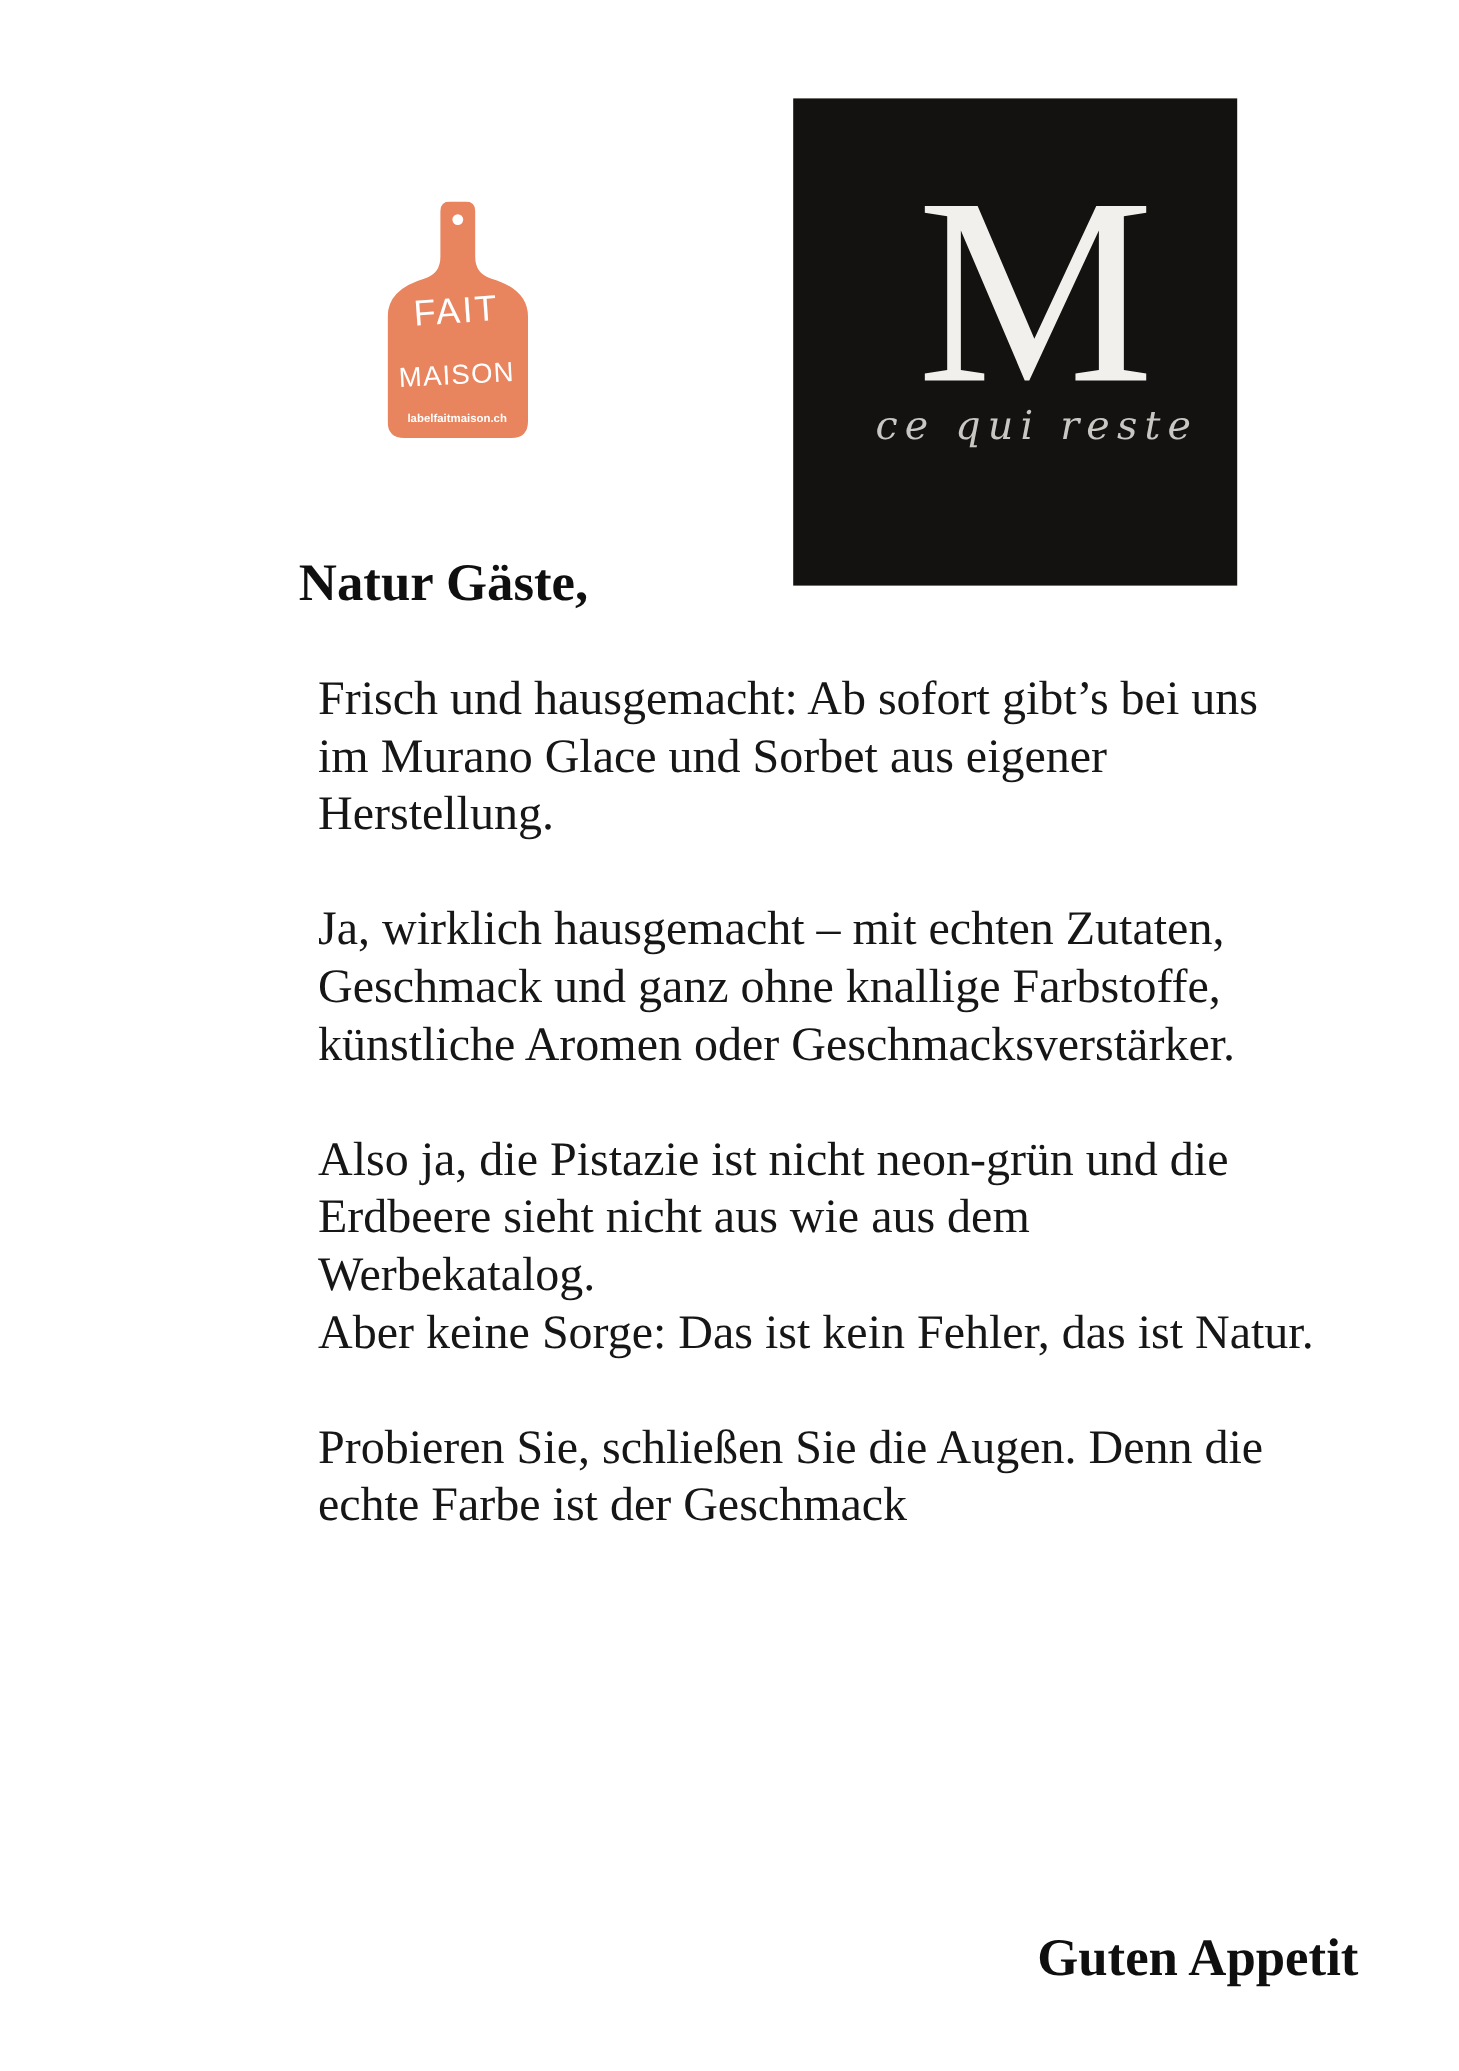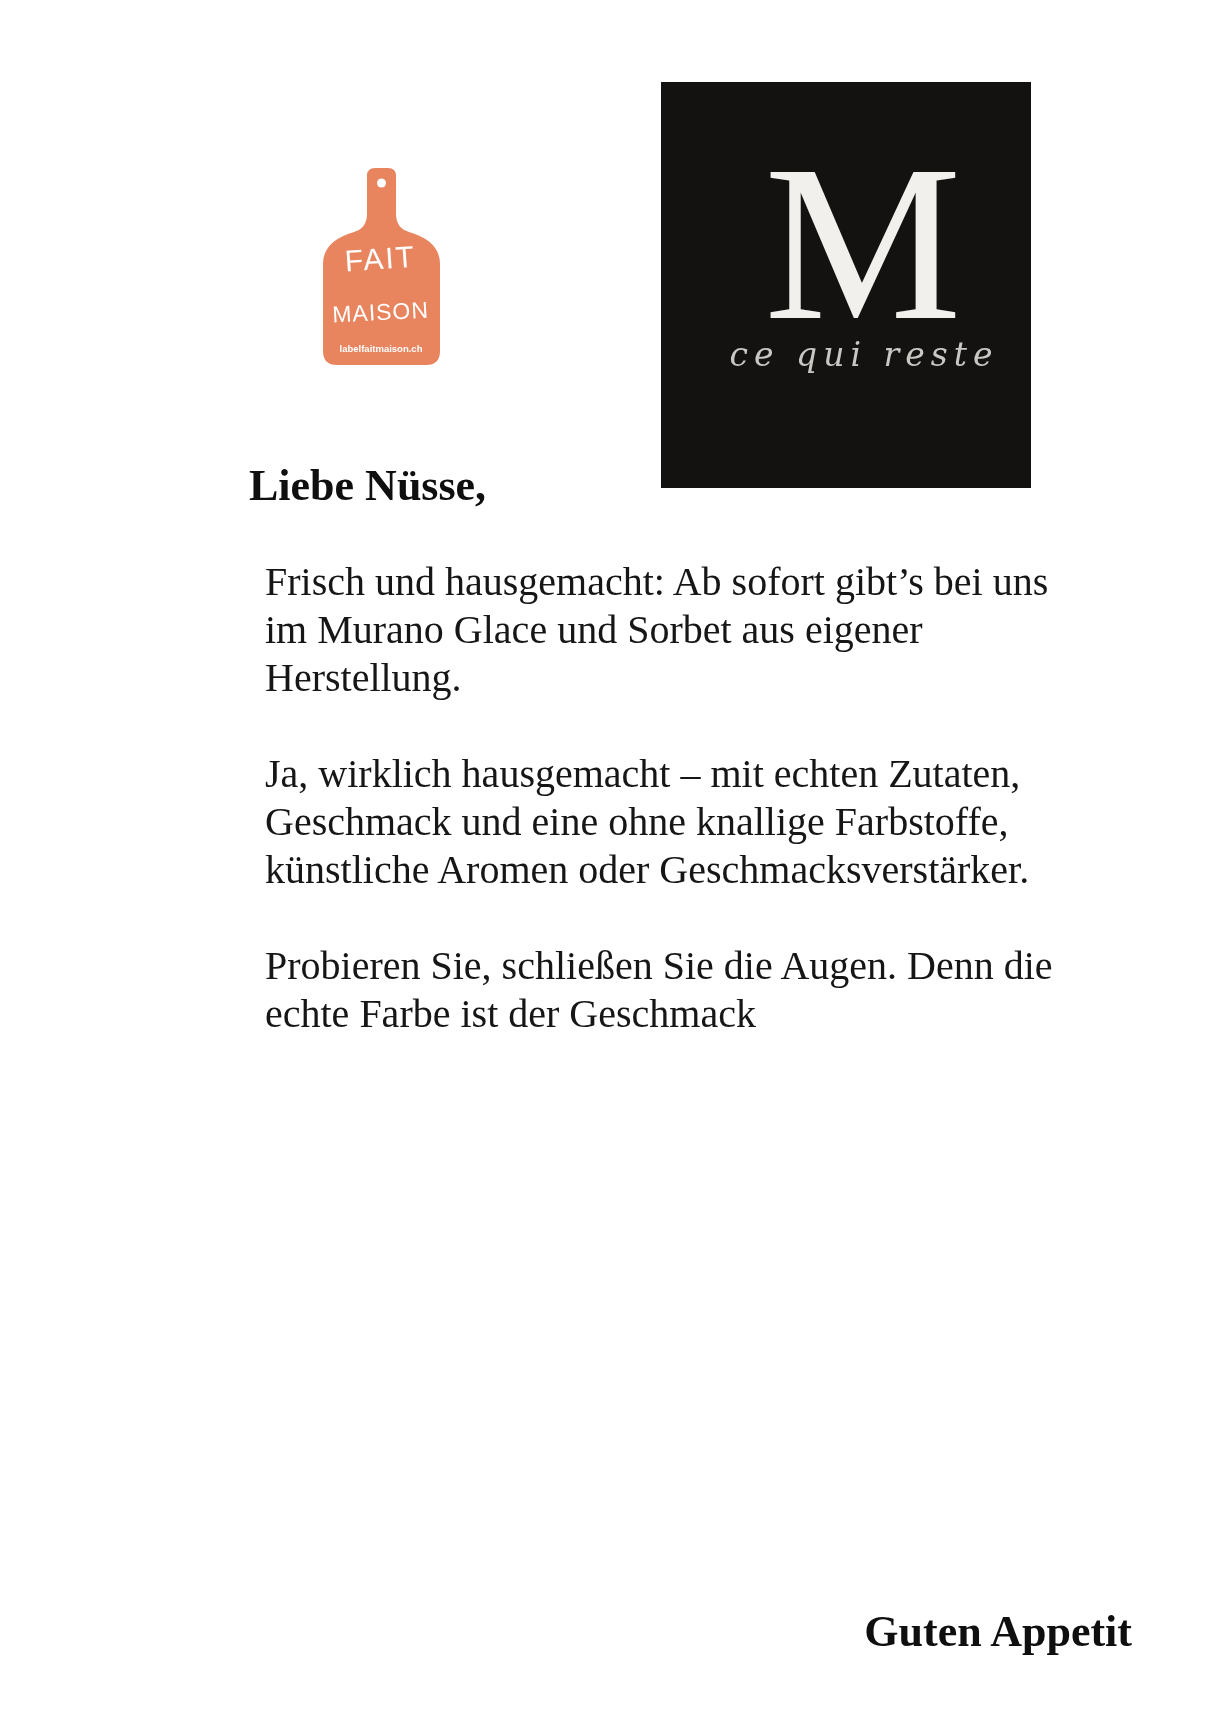--- a/index.html
+++ b/index.html
@@ -70,26 +70,30 @@
     <text x="58" y="152" text-anchor="middle" font-size="23" letter-spacing="1" transform="rotate(-3 58 152)">MAISON</text>
     <text x="58" y="184" text-anchor="middle" font-size="9.5" font-weight="bold">labelfaitmaison.ch</text>
   </svg>
 
   <div class="murano">
     <div class="monogram">M</div>
     <div class="tagline">ce qui reste</div>
   </div>
 
   <div class="letter">
-    <h1>Liebe Nüsse,</h1>
+    <h1>Natur Gäste,</h1>
     <p>Frisch und hausgemacht: Ab sofort gibt’s bei uns
 im Murano Glace und Sorbet aus eigener
 Herstellung.</p>
     <p>Ja, wirklich hausgemacht – mit echten Zutaten,
-Geschmack und eine ohne knallige Farbstoffe,
+Geschmack und ganz ohne knallige Farbstoffe,
 künstliche Aromen oder Geschmacksverstärker.</p>
+    <p>Also ja, die Pistazie ist nicht neon-grün und die
+Erdbeere sieht nicht aus wie aus dem
+Werbekatalog.
+Aber keine Sorge: Das ist kein Fehler, das ist Natur.</p>
     <p>Probieren Sie, schließen Sie die Augen. Denn die
 echte Farbe ist der Geschmack</p>
   </div>
 
   <div class="closing">Guten Appetit</div>
 
 </div>
 
 </body></html>

